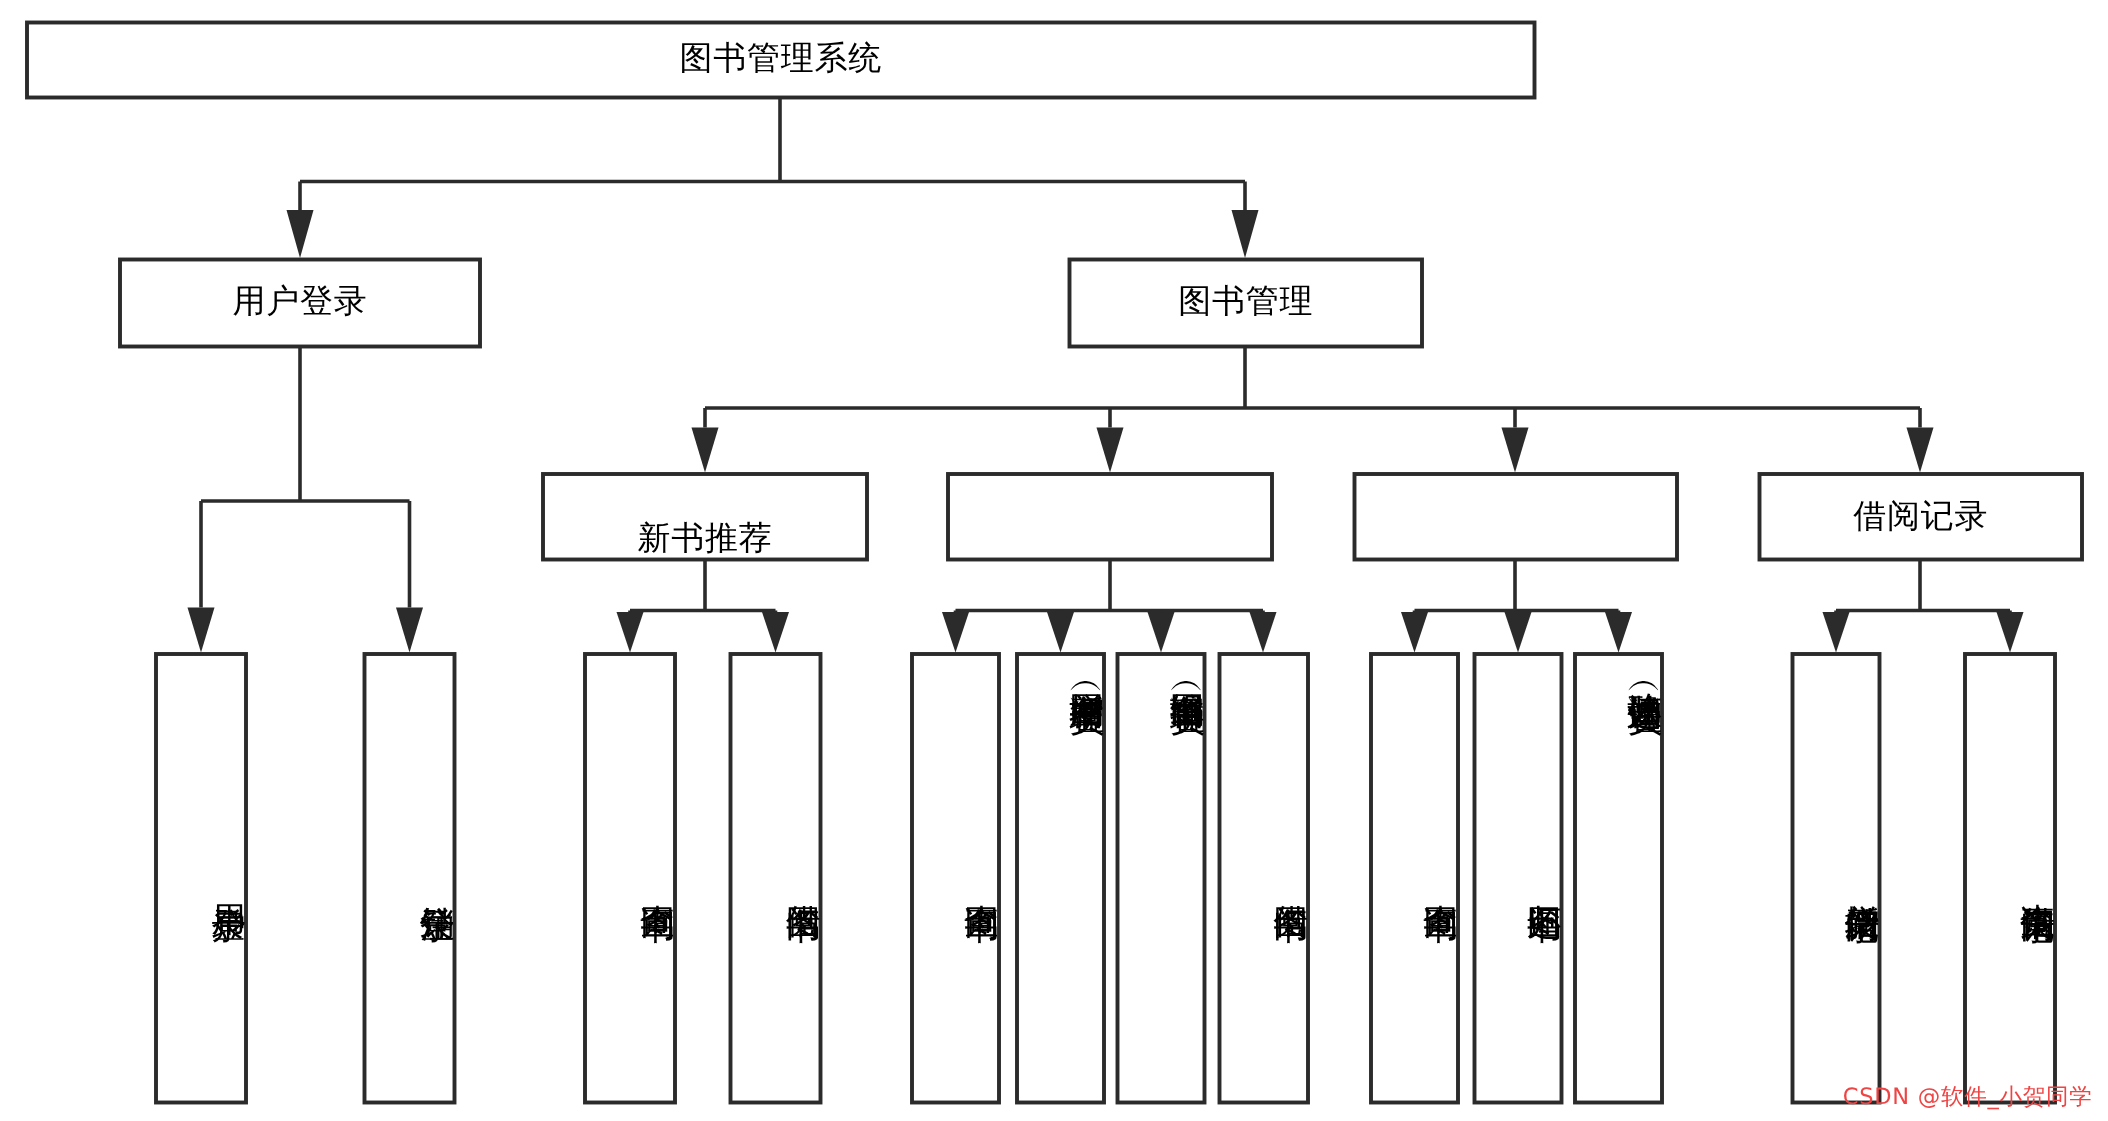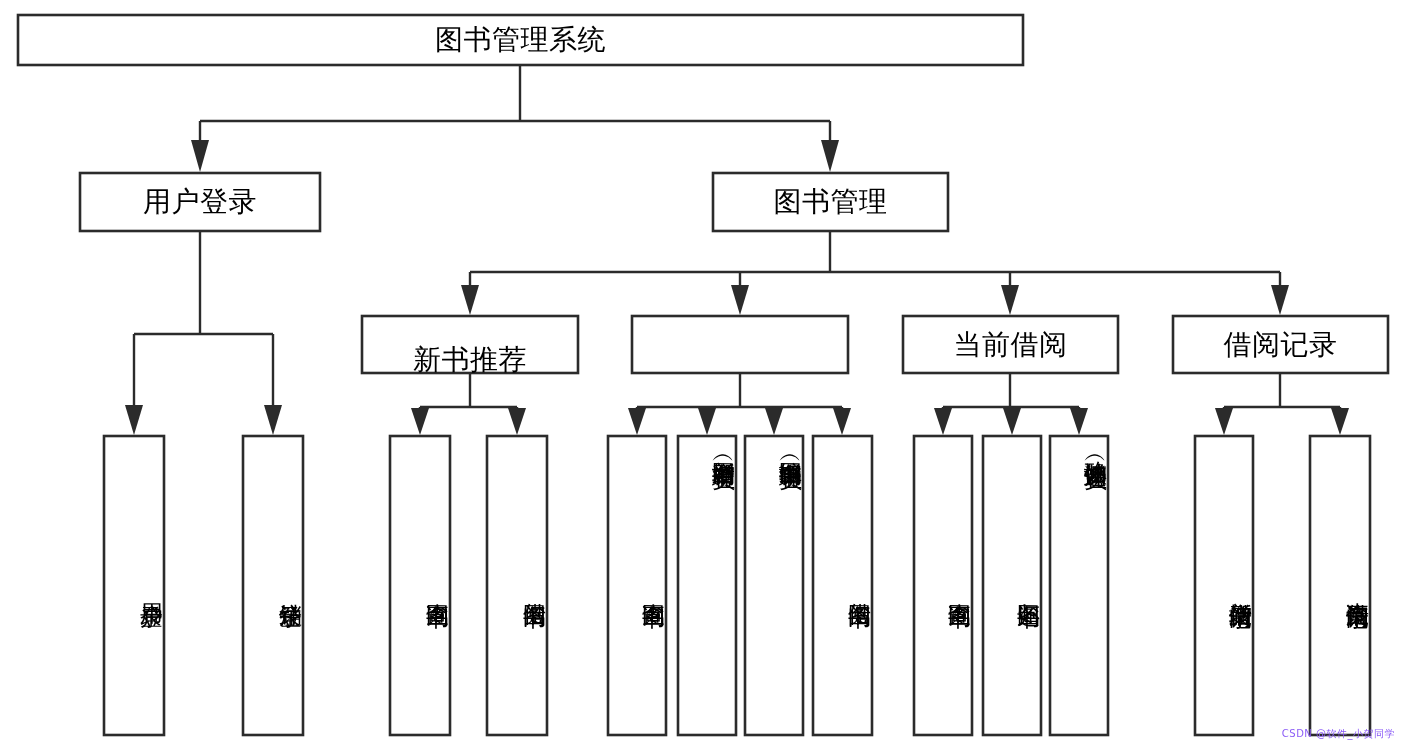--- a/index.html
+++ b/index.html
@@ -47,41 +47,41 @@
     display: flex;
     align-items: center;
     justify-content: center;
     color: #000000;
     font-family: "DejaVu Sans", "Liberation Sans", sans-serif;
     pointer-events: none;
     box-sizing: border-box;
     line-height: 1.05;
   }
   .node-label.horizontal {
-    font-size: 28px;
+    font-size: 22px;
     letter-spacing: 0.5px;
   }
   .node-label.vertical {
     writing-mode: vertical-rl;
     text-orientation: upright;
     font-size: 23px;
     align-items: flex-start;
     justify-content: center;
     padding-top: 2px;
     letter-spacing: 1px;
   }
   .node-label.vertical.topalign {
     justify-content: flex-start;
   }
   .watermark {
     position: absolute;
     right: 10px;
     bottom: 6px;
-    font-size: 10px;
-    color: #8b5cf6;
+    font-size: 15px;
+    color: #ef4444;
     font-family: "DejaVu Sans", "Liberation Sans", sans-serif;
     white-space: nowrap;
     letter-spacing: 0.5px;
   }
 </style>
 </head>
 <body>
 
 <div id="diagram-root">
 
@@ -175,21 +175,20 @@
     <rect class="node-rect" x="1195" y="436" width="58" height="299"></rect>
     <rect class="node-rect" x="1310" y="436" width="60" height="299"></rect>
   </svg>
 
   <div class="node-label horizontal" style="left:18px; top:15px; width:1005px; height:50px;">图书管理系统</div>
 
   <div class="node-label horizontal" style="left:80px; top:173px; width:240px; height:58px;">用户登录</div>
   <div class="node-label horizontal" style="left:713px; top:173px; width:235px; height:58px;">图书管理</div>
 
   <div class="node-label horizontal" style="left:362px; top:316px; width:216px; height:57px;margin-top:15px;">新书推荐</div>
-  <div class="node-label horizontal" style="left:903px; top:316px; width:215px; height:57px;">当前借阅</div>
   <div class="node-label horizontal" style="left:1173px; top:316px; width:215px; height:57px;border-radius:20px;">借阅记录</div>
 
   <div class="node-label vertical" style="left:104px; top:436px; width:60px; height:299px;">用户登录</div>
   <div class="node-label vertical" style="left:243px; top:436px; width:60px; height:299px;">注销登录</div>
   <div class="node-label vertical" style="left:390px; top:436px; width:60px; height:299px;">查询图书</div>
   <div class="node-label vertical" style="left:487px; top:436px; width:60px; height:299px;">借阅图书</div>
   <div class="node-label vertical" style="left:608px; top:436px; width:58px; height:299px;">查询图书</div>
   <div class="node-label vertical topalign" style="left:678px; top:441px; width:58px; height:294px;">新增图书（管理员）</div>
   <div class="node-label vertical topalign" style="left:745px; top:441px; width:58px; height:294px;">编辑图书（管理员）</div>
   <div class="node-label vertical" style="left:813px; top:436px; width:59px; height:299px;">借阅图书</div>

